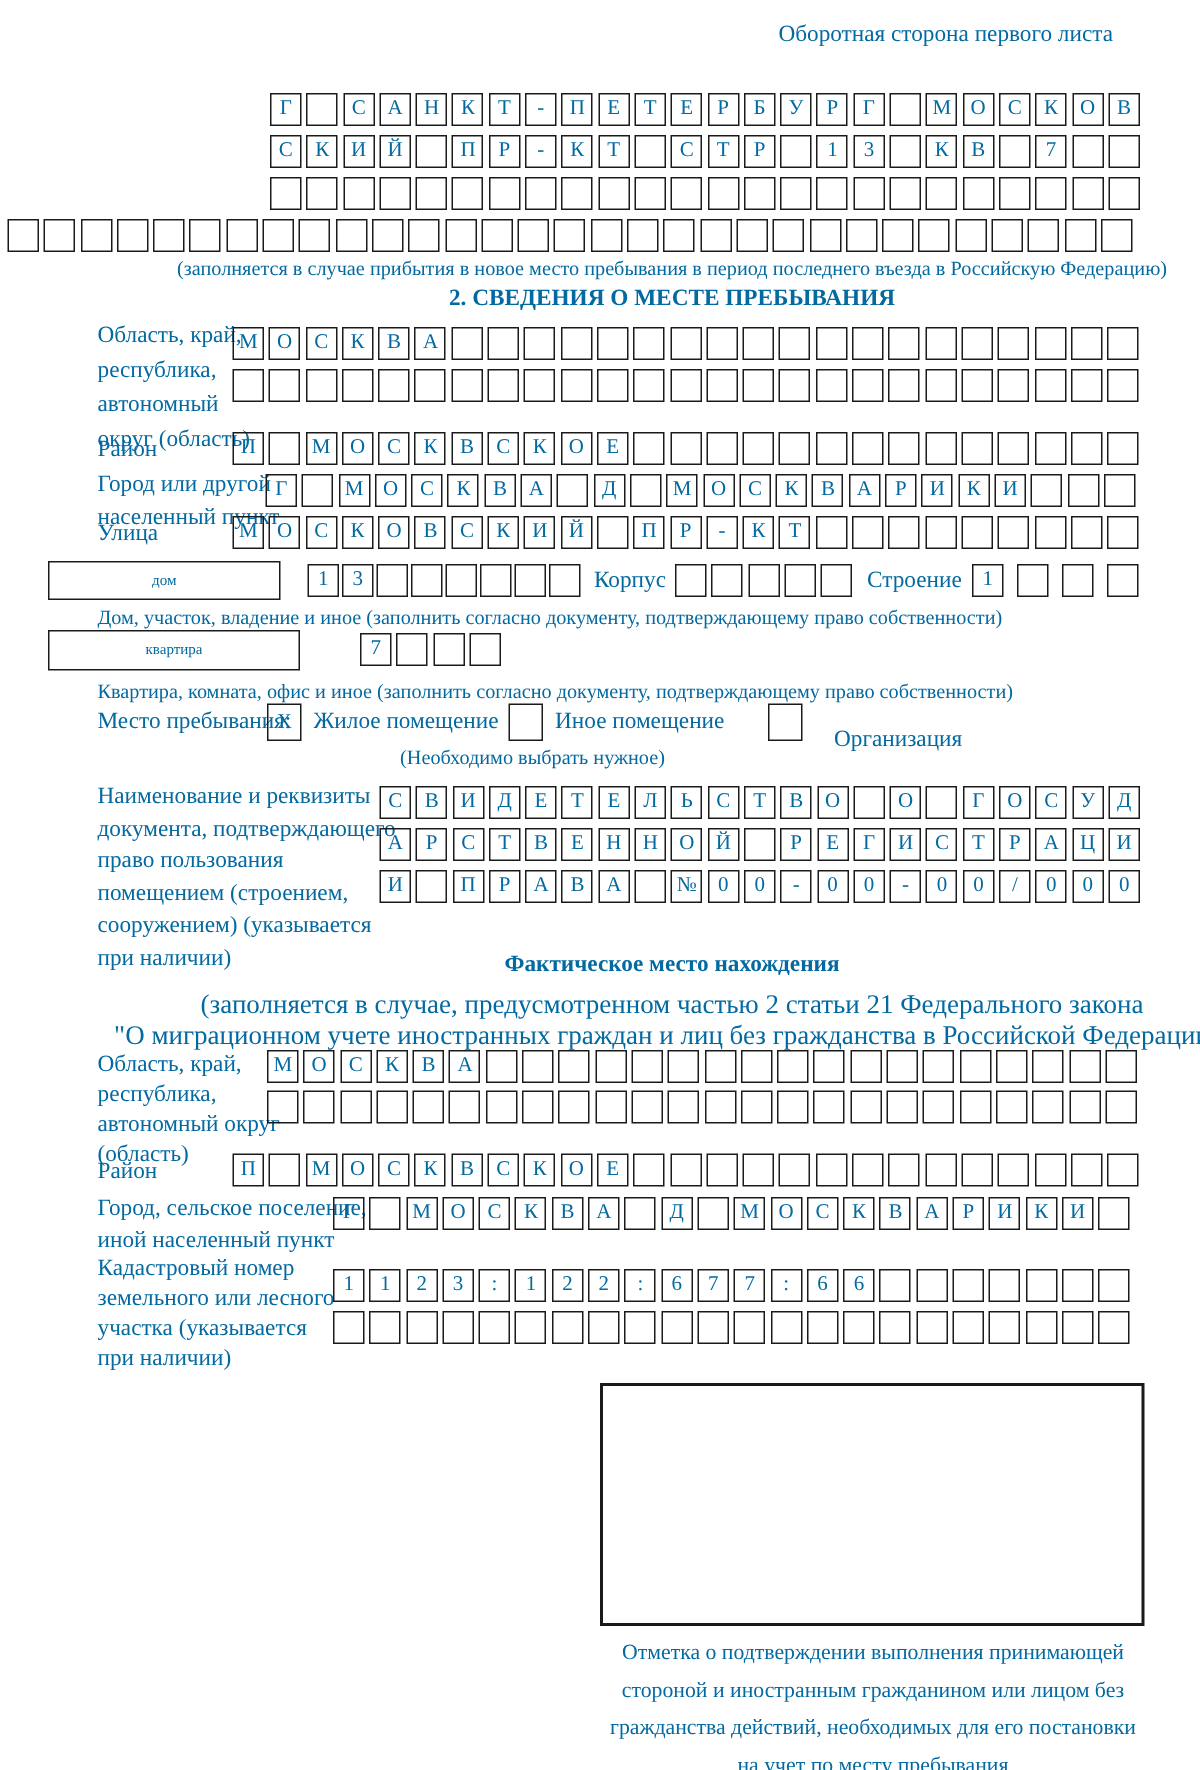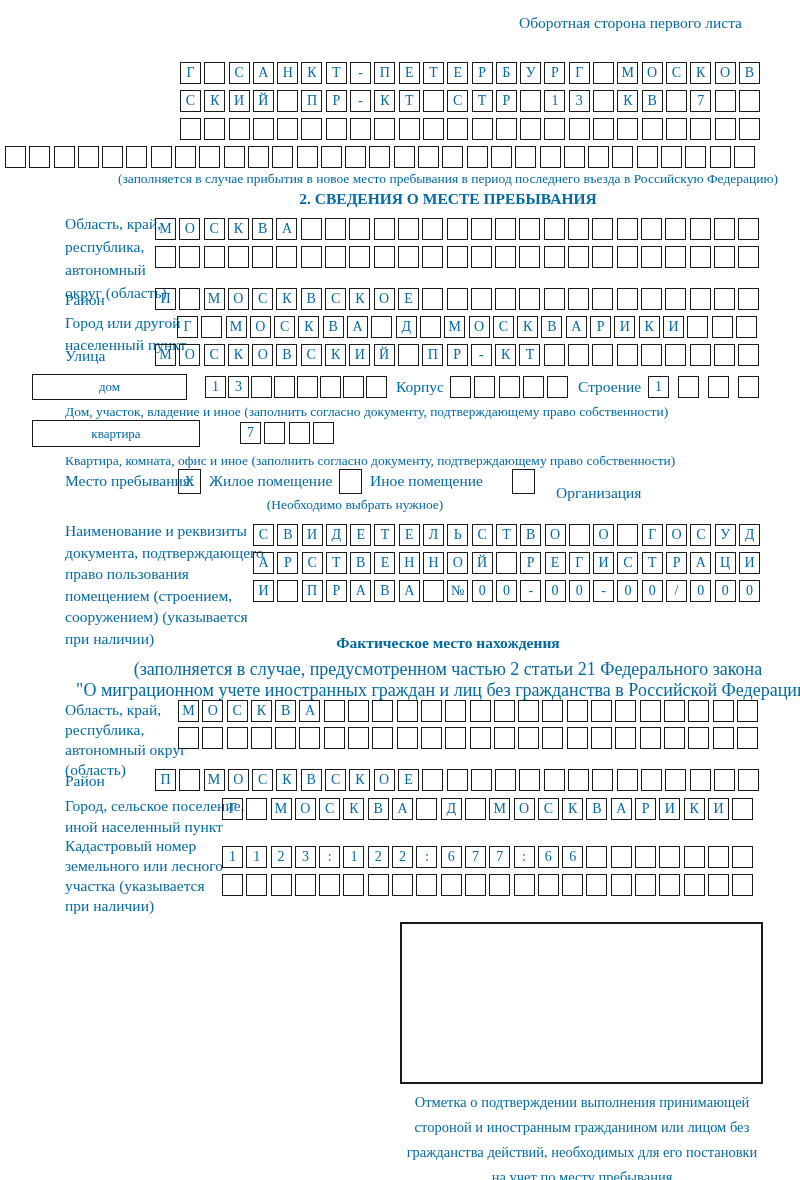--- a/index.html
+++ b/index.html
@@ -8,21 +8,21 @@
   .t{position:absolute;font-size:15.5px;white-space:nowrap;}
   .lines{white-space:pre-line;}
   .center{left:0;width:800px;text-align:center;white-space:nowrap;padding-left:48px;}
   .bold{font-weight:bold;}
   .small{font-size:13.5px;}
   .grid{position:absolute;display:flex;gap:3.3px;}
   .cell{box-sizing:border-box;width:21px;height:22px;border:1.6px solid #1a1a1a;
         display:flex;align-items:center;justify-content:center;
         font-size:14px;line-height:1;flex:none;}
   .wbox{position:absolute;box-sizing:border-box;border:1.6px solid #1a1a1a;
-        display:flex;align-items:center;justify-content:center;font-size:13px;}
+        display:flex;align-items:center;justify-content:center;font-size:10px;}
   .cbox{position:absolute;box-sizing:border-box;width:23px;height:25px;border:1.6px solid #1a1a1a;
         display:flex;align-items:center;justify-content:center;font-size:14px;}
   .stamp{position:absolute;box-sizing:border-box;border:2px solid #1a1a1a;background:#fff;}
   .wrap{white-space:pre-line;text-align:center;}
 </style>
 </head>
 <body>
 
 <div class="page">
 

